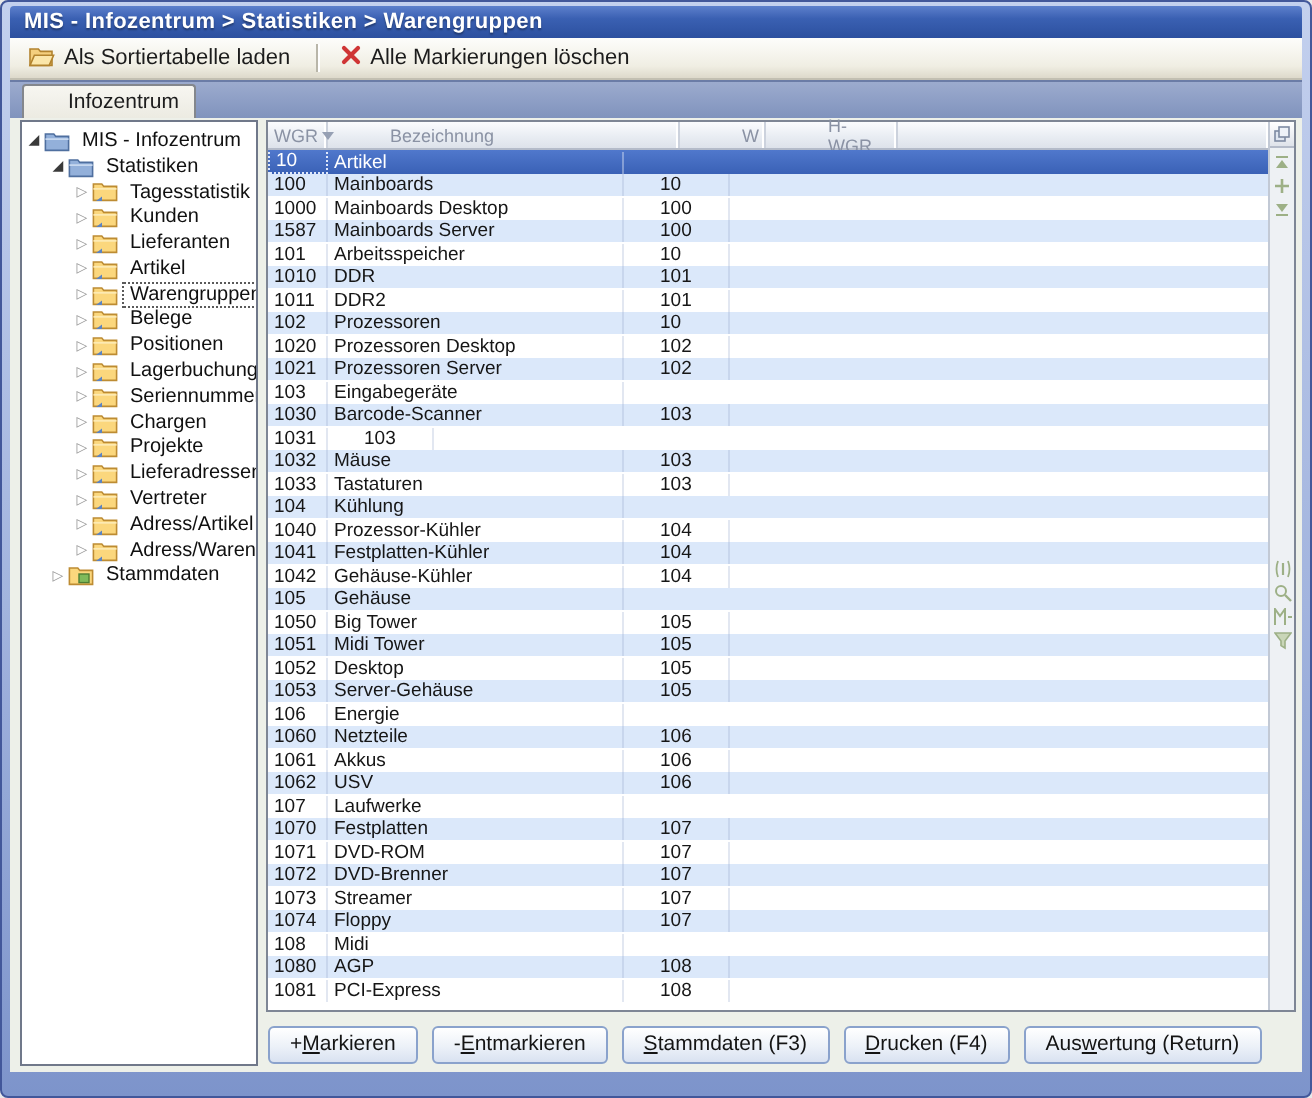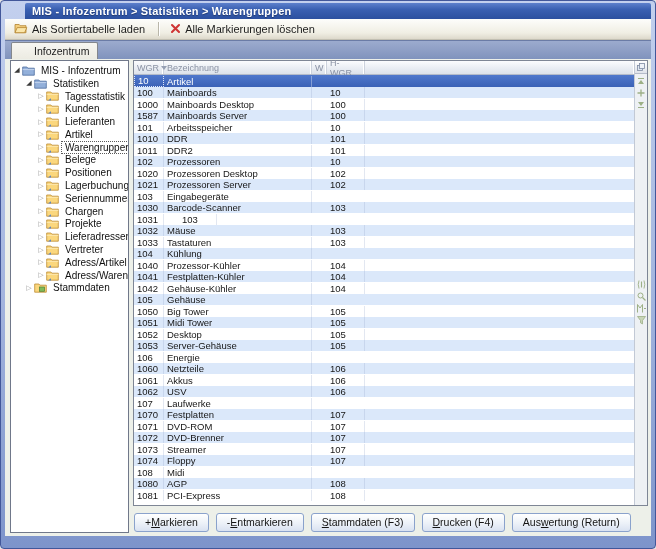--- a/index.html
+++ b/index.html
@@ -17,21 +17,20 @@
 
   
   .titlebar{
     height:16px; flex:none;
     background:linear-gradient(180deg,#5d80cc 0%,#3a60b2 40%,#2c509f 100%);
     border-radius:2px 2px 0 0;
     color:#fff; font-size:11px; font-weight:bold;
     display:flex; align-items:center; padding-left:7px;
     text-shadow:0 1px 1px rgba(0,0,0,.35);
     letter-spacing:.2px;
-    margin-left:20px;
   }
 
   
   .toolbar{
     height:21px; flex:none;
     background:linear-gradient(180deg,#fdfdfb 0%,#f0eee3 70%,#ddd9cb 100%);
     border-bottom:1px solid #c2bfb2;
     display:flex; align-items:center; padding-left:4px; gap:2px;
   }
   .tbtn{ display:flex; align-items:center; gap:4px; padding:1px 6px 1px 4px;
@@ -64,21 +63,21 @@
   .ticon{ width:15px; flex:none; display:flex; align-items:center; }
   .tlabel{ font-size:10px; color:#101010; padding:0 3px; border:1px dotted transparent; }
   .tlabel.selected{ border:1px dotted #5a5a5a; }
 
   
   .grid-area{ flex:1; min-width:0; display:flex; flex-direction:column; }
   .grid{ flex:1; min-height:0; border:1px solid #7e8695; background:#fff; display:flex; }
   .grid-main{ flex:1; min-width:0; display:flex; flex-direction:column; }
   .grid-header{ height:14px; flex:none; display:flex;
     background:linear-gradient(180deg,#fbfcfe 0%,#e9edf3 55%,#dde2ea 100%);
-    border-bottom:1px solid #b4bbc9; color:#8a92a4; font-size:9px; }
+    border-bottom:1px solid #b4bbc9; color:#8a92a4; font-size:9px;gap:28px; }
   .hcell{ display:flex; align-items:center; gap:2px; padding:0 3px;
     border-right:1px solid #ccd2dd; box-shadow:inset -1px 0 0 #fff; }
   .c-wgr{ width:30px; flex:none; }
   .c-bez{ width:148px; flex:none; }
   .c-w{ width:15px; flex:none; }
   .c-hwgr{ width:38px; flex:none; }
   .c-fill{ flex:1; border-right:none; }
   .sort-glyph{ width:0; height:0; border-left:3px solid transparent; border-right:3px solid transparent;
     border-top:4px solid #96a0b4; margin-top:1px; }
 

